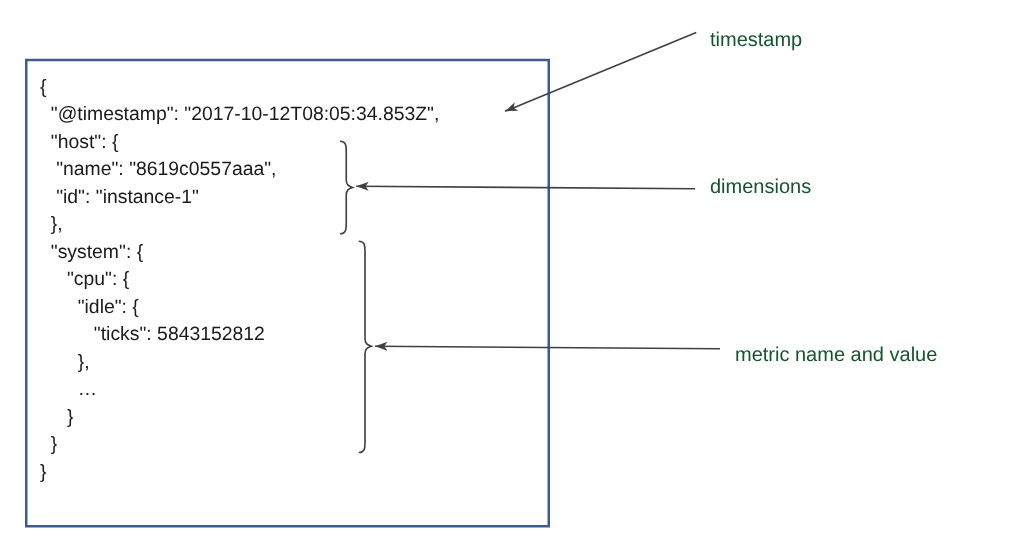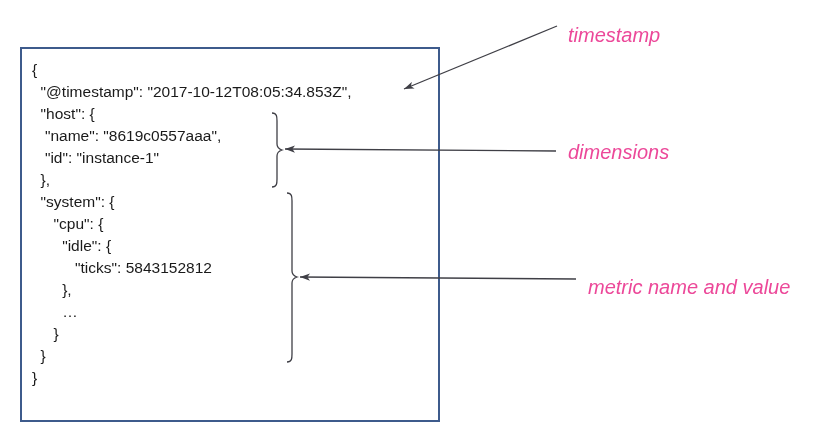--- a/index.html
+++ b/index.html
@@ -45,24 +45,23 @@
     font-family: "Liberation Sans", sans-serif;
     font-size: 15.5px;
     color: #1a1a1a;
     white-space: pre;
   }
 
   
   .annot-label {
     position: absolute;
     font-family: "Liberation Sans", sans-serif;
-    font-size: 20px;
-    color: #ec4899;
+    font-size: 16px;
+    color: #14532d;
     white-space: nowrap;
-    font-style: italic;
   }
   #label-timestamp  { left: 568px; top: 24px;  }
   #label-dimensions { left: 568px; top: 141px; }
   #label-metric     { left: 588px; top: 276px; }
 
   
   #overlay {
     position: absolute;
     left: 0;
     top: 0;

